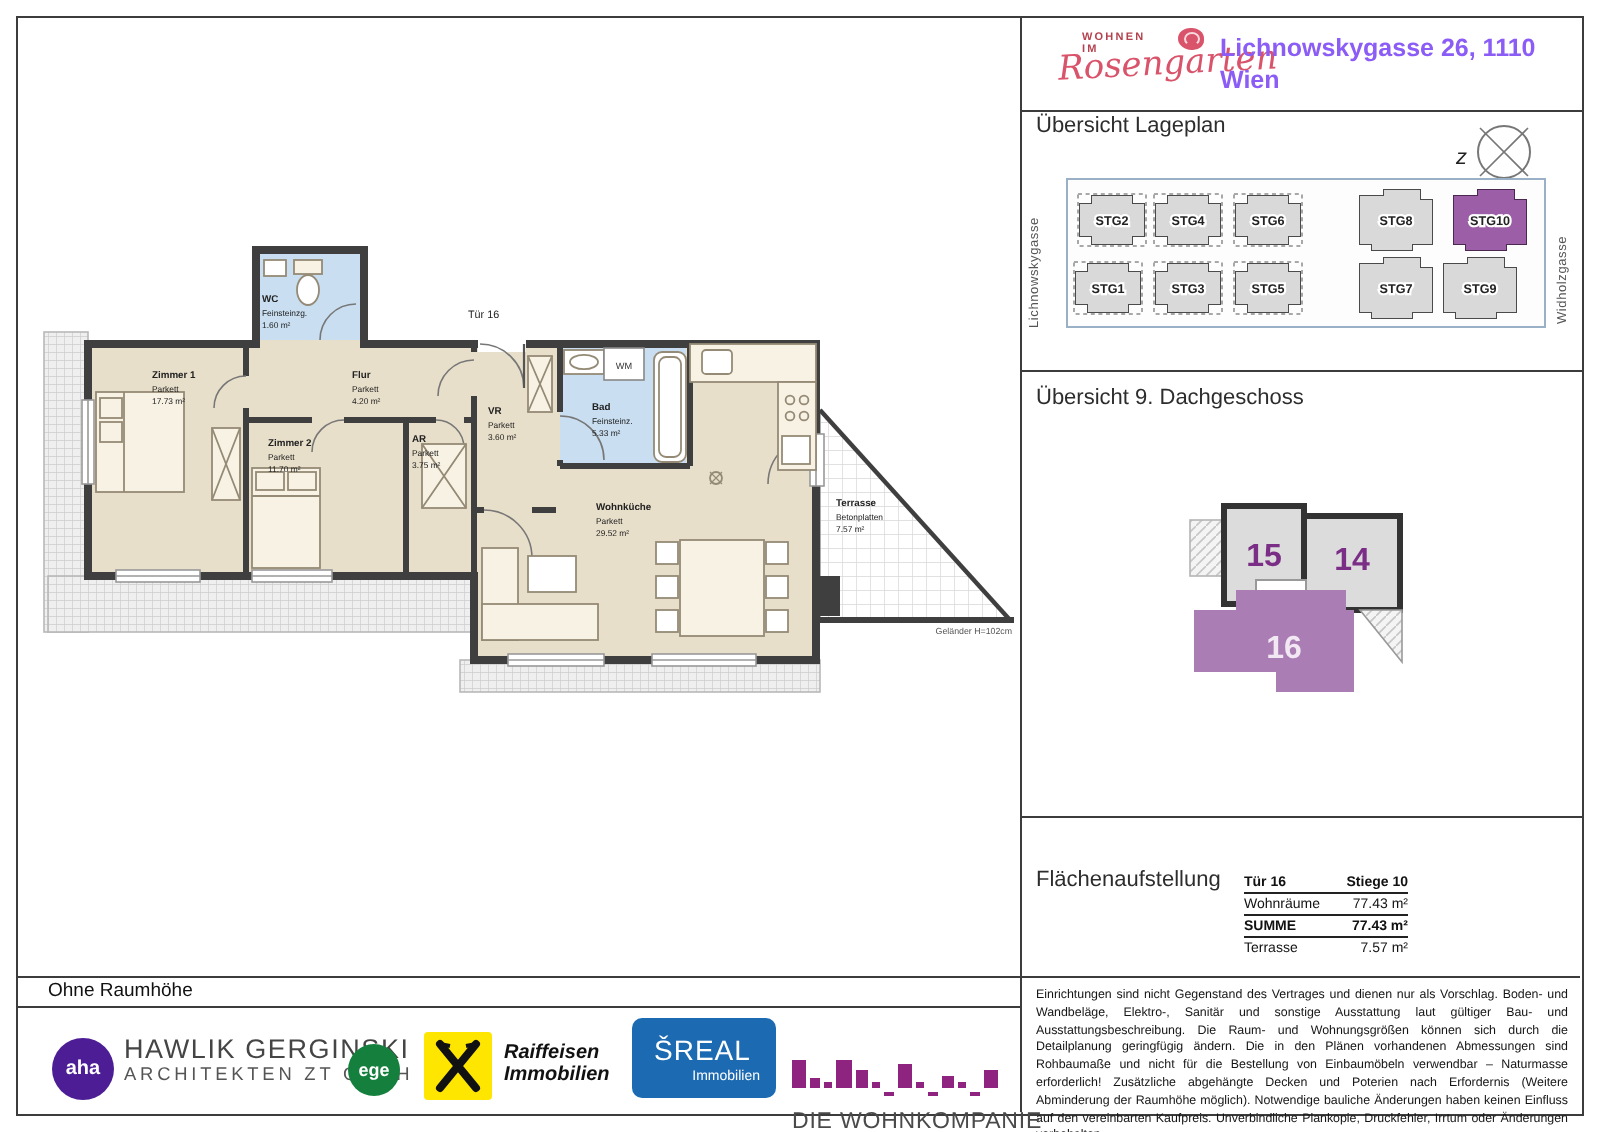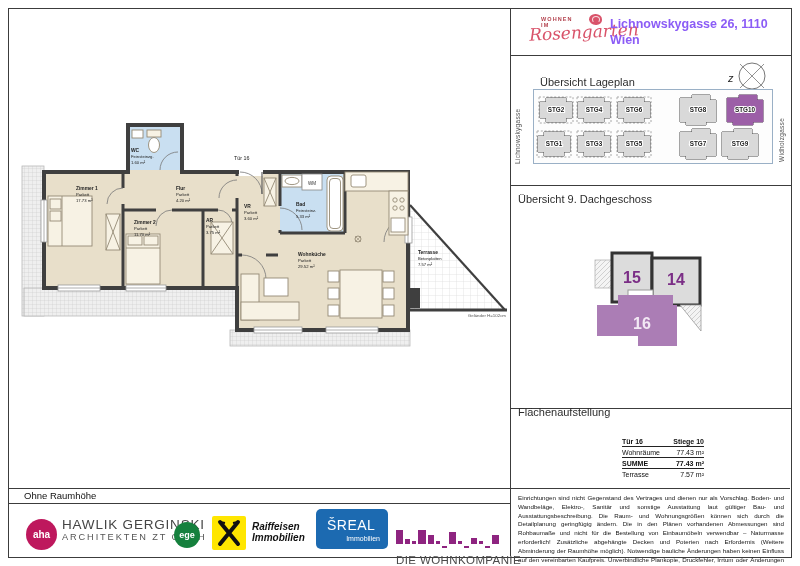--- a/index.html
+++ b/index.html
@@ -23,21 +23,21 @@
   
   #area-table{width:82px;font-size:7px;color:#111;}
   #area-table .row{display:flex;justify-content:space-between;padding:1.5px 0;}
   #area-table .rule{border-bottom:1px solid #222;}
   .bold{font-weight:bold;}
   
   #legal{width:266px;font-size:6.2px;line-height:1.42;text-align:justify;color:#151515;}
   
   #scale-note{font-size:9.5px;color:#111;}
   .lcircle{border-radius:50%;color:#fff;font-weight:bold;display:flex;align-items:center;justify-content:center;}
-  #aha{width:31px;height:31px;background:#be185d;font-size:10px;}
+  #aha{width:31px;height:31px;background:#4c1d95;font-size:10px;}
   #ege{width:26px;height:26px;background:#15803d;font-size:9px;}
   #arch1{font-size:13.5px;letter-spacing:.8px;color:#454545;}
   #arch2{font-size:9.2px;letter-spacing:1.9px;color:#555;}
   #raiff-box{width:34px;height:34px;background:#ffe600;border-radius:2px;}
   #raiff-text{font-size:10px;font-weight:bold;line-height:1.12;color:#111;font-style:italic;}
   #sreal{width:72px;height:40px;background:#1c6ab1;border-radius:5px;color:#fff;}
   #sreal-main{position:absolute;left:11px;top:8px;font-size:14px;font-weight:normal;letter-spacing:.5px;}
   #sreal-sub{position:absolute;right:8px;bottom:7px;font-size:7px;}
   #dwk-name{font-size:11.5px;color:#4a4a4a;letter-spacing:.4px;}
   #dwk-tag{font-size:5.6px;letter-spacing:2.1px;color:#bf3a2e;}
@@ -251,21 +251,21 @@
     <div class="abs" id="logo-top" style="left:14px;top:2px;">WOHNEN IM</div>
     <div class="abs rose" style="left:62px;top:0px;"></div>
     <div class="abs" id="logo-script" style="left:2px;top:8px;">Rosengarten</div>
   </div>
   <div class="abs" id="address" style="left:99px;top:8px;">
     <div>Lichnowskygasse 26, 1110 Wien</div>
   </div>
 </div>
 <div class="abs hline" style="left:510px;top:55px;width:281px;"></div>
 
-<div class="abs sec-title" style="left:518px;top:76px;margin-left:22px;">Übersicht Lageplan</div>
+<div class="abs sec-title" style="left:518px;top:57px;">Übersicht Lageplan</div>
 <svg class="abs" style="left:720px;top:56px;" width="52" height="40" viewBox="0 0 52 40">
   <circle cx="32" cy="20" r="13" fill="none" stroke="#777" stroke-width="1"></circle>
   <path d="M20,32 L44,8 M20,8 L44,32" stroke="#777" stroke-width="0.8"></path>
   <text x="8" y="26" font-size="11" font-style="italic" fill="#222">z</text>
 </svg>
 <div class="abs street" style="left:514px;top:92px;height:72px;">Lichnowskygasse</div>
 <div class="abs street" style="left:778px;top:96px;height:66px;">Widholzgasse</div>
 
 <svg class="abs" style="left:533px;top:86px;" width="240" height="82" viewBox="0 0 240 82">
   <rect x="0.5" y="3.5" width="239" height="74" fill="#fdfdfd" stroke="#9ab0c6" stroke-width="1"></rect>
@@ -329,21 +329,21 @@
   <rect x="64" y="15" width="48" height="47" fill="#dcdcdc" stroke="#333" stroke-width="3"></rect>
   <rect x="40" y="47" width="25" height="15" fill="#fff" stroke="#999" stroke-width="1"></rect>
   <path d="M9,62 H30 V52 H85 V62 H89 V103 H50 V93 H9 Z" fill="#ab7db5"></path>
   <polygon points="92,62 113,62 113,88" fill="url(#diagHatch)" stroke="#999" stroke-width="0.8"></polygon>
   <text x="44" y="40" text-anchor="middle" class="unit-num" fill="#7b2e86" font-weight="bold" font-size="16">15</text>
   <text x="88" y="42" text-anchor="middle" fill="#7b2e86" font-weight="bold" font-size="16">14</text>
   <text x="54" y="86" text-anchor="middle" fill="#f2e8f4" font-weight="bold" font-size="16">16</text>
 </svg>
 <div class="abs hline" style="left:510px;top:408px;width:281px;"></div>
 
-<div class="abs sec-title" style="left:518px;top:406px;">Flächenaufstellung</div>
+<div class="abs sec-title" style="left:518px;top:434px;">Flächenaufstellung</div>
 <div class="abs" id="area-table" style="left:622px;top:436px;">
   <div class="row rule bold">
     <span>Tür 16</span>
     <span>Stiege 10</span>
   </div>
   <div class="row rule">
     <span>Wohnräume</span>
     <span>77.43 m²</span>
   </div>
   <div class="row rule bold">

